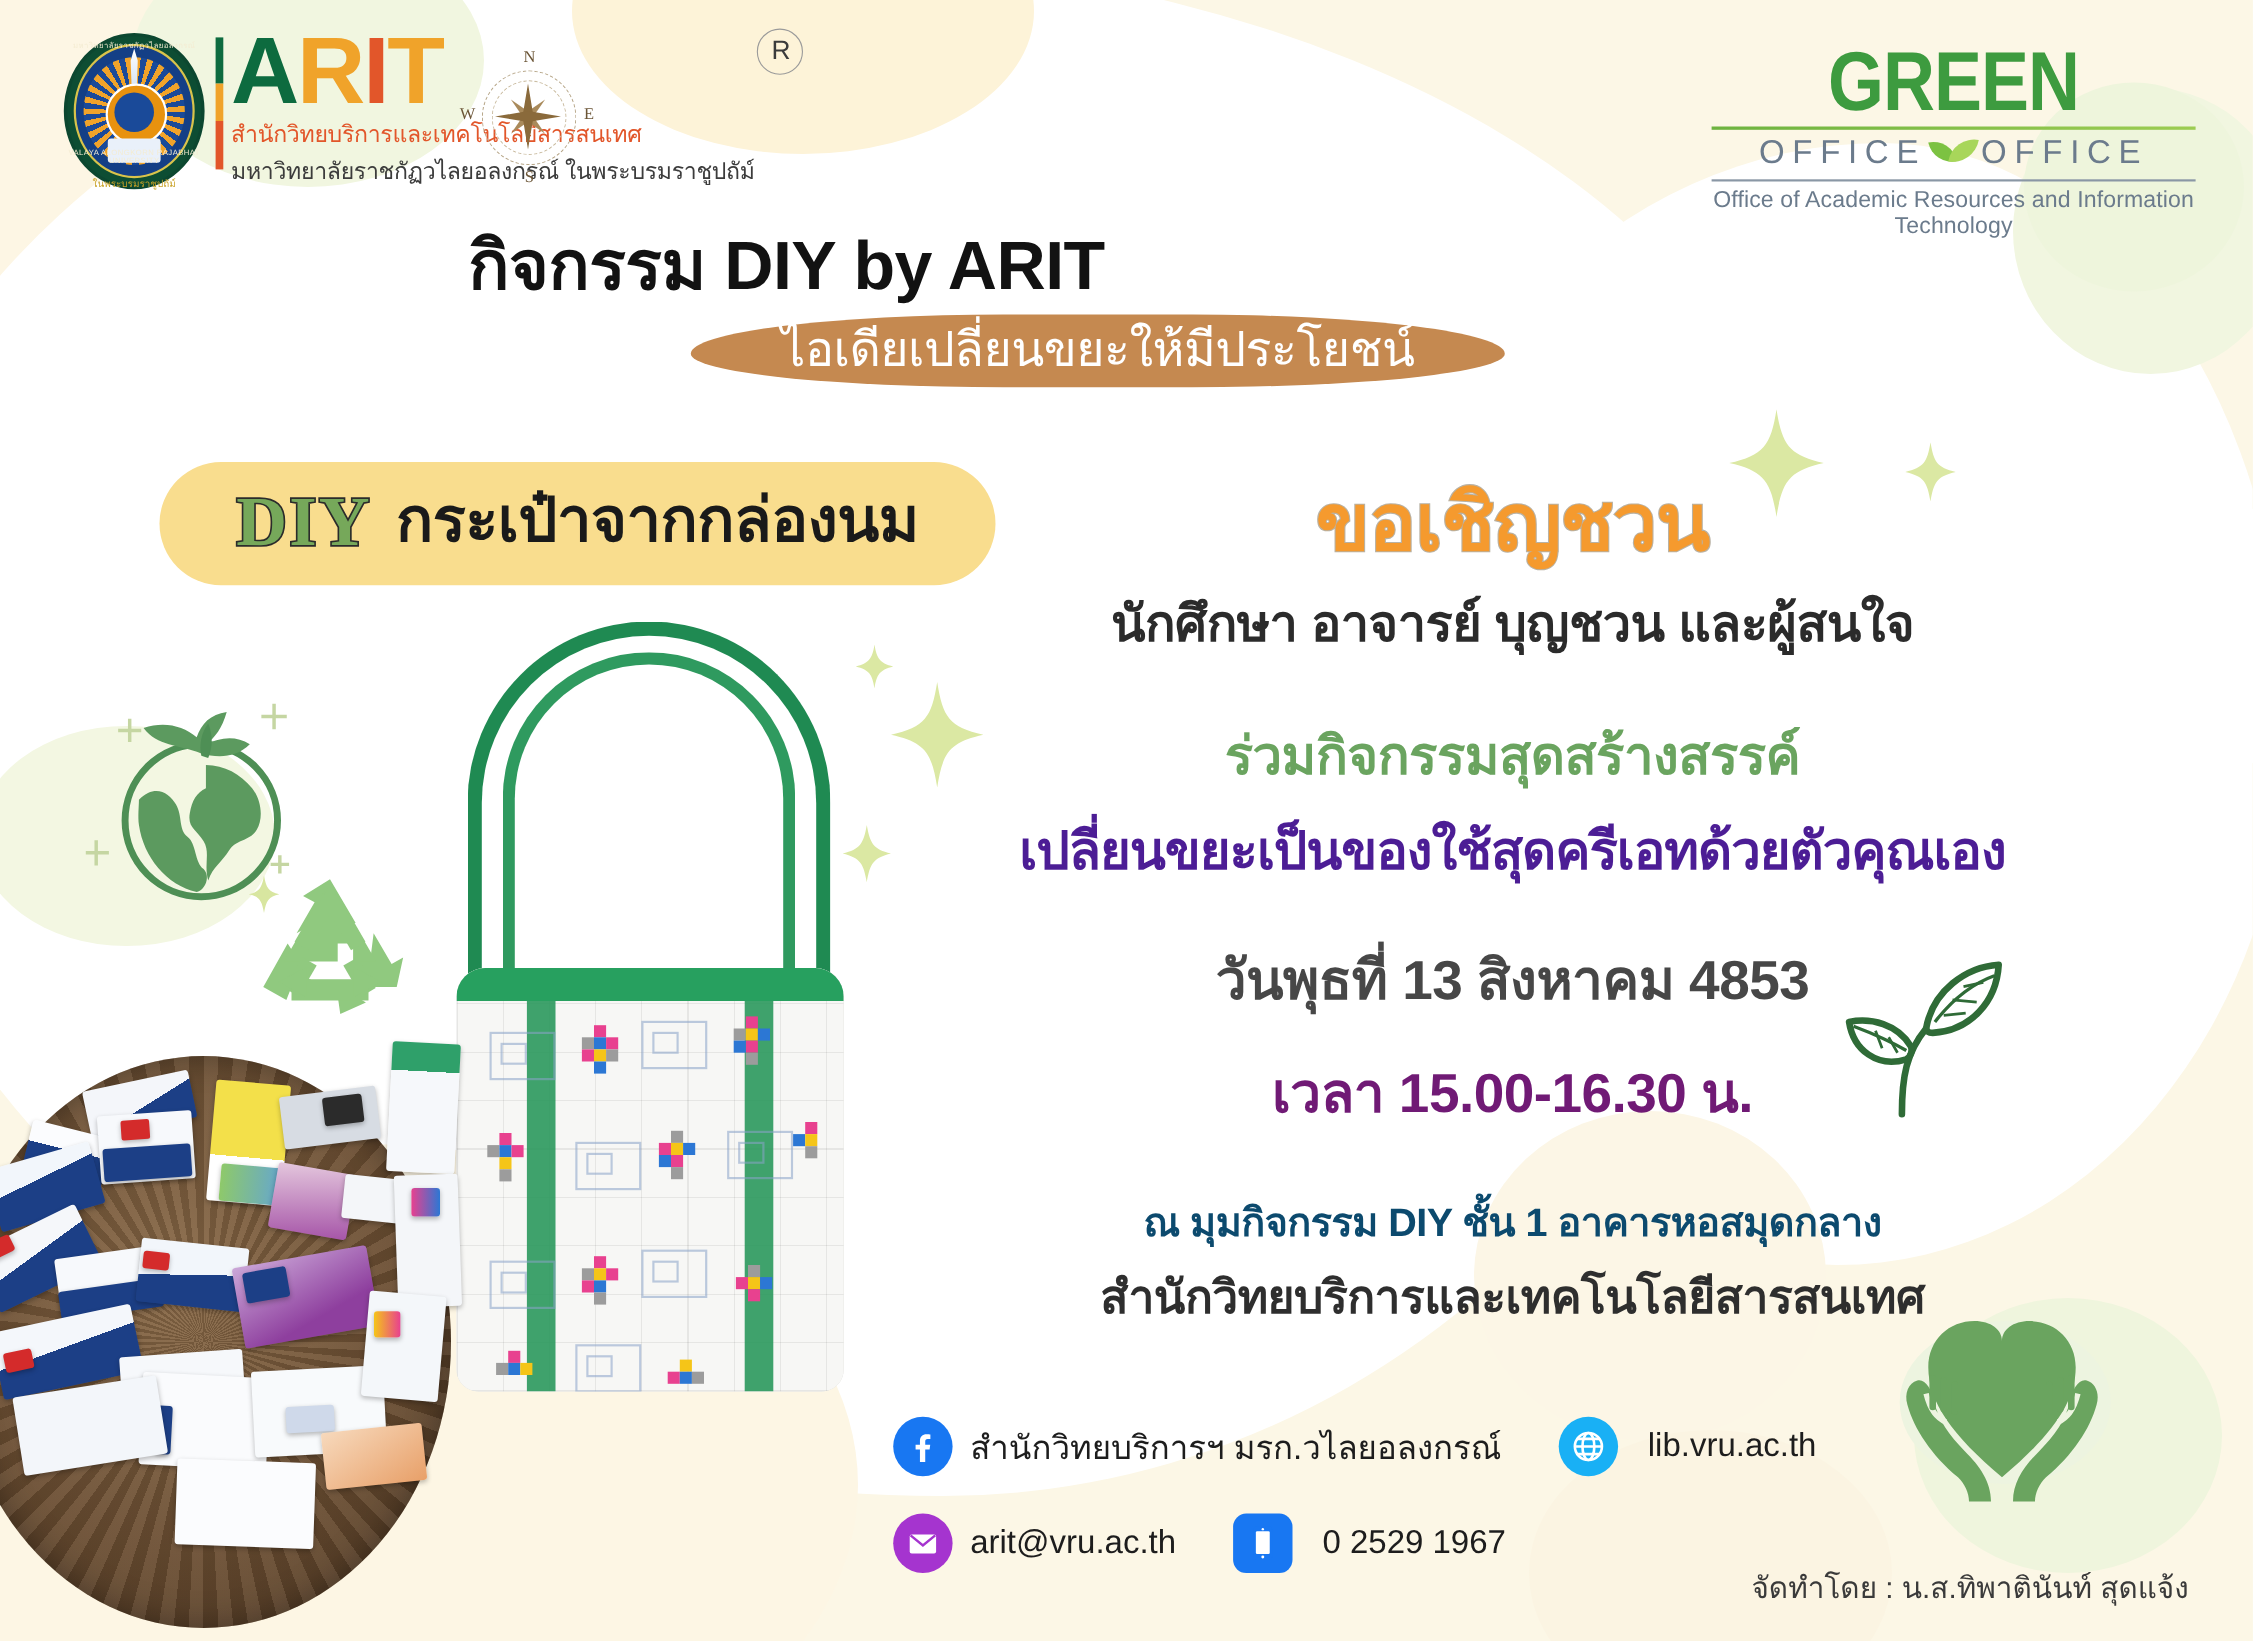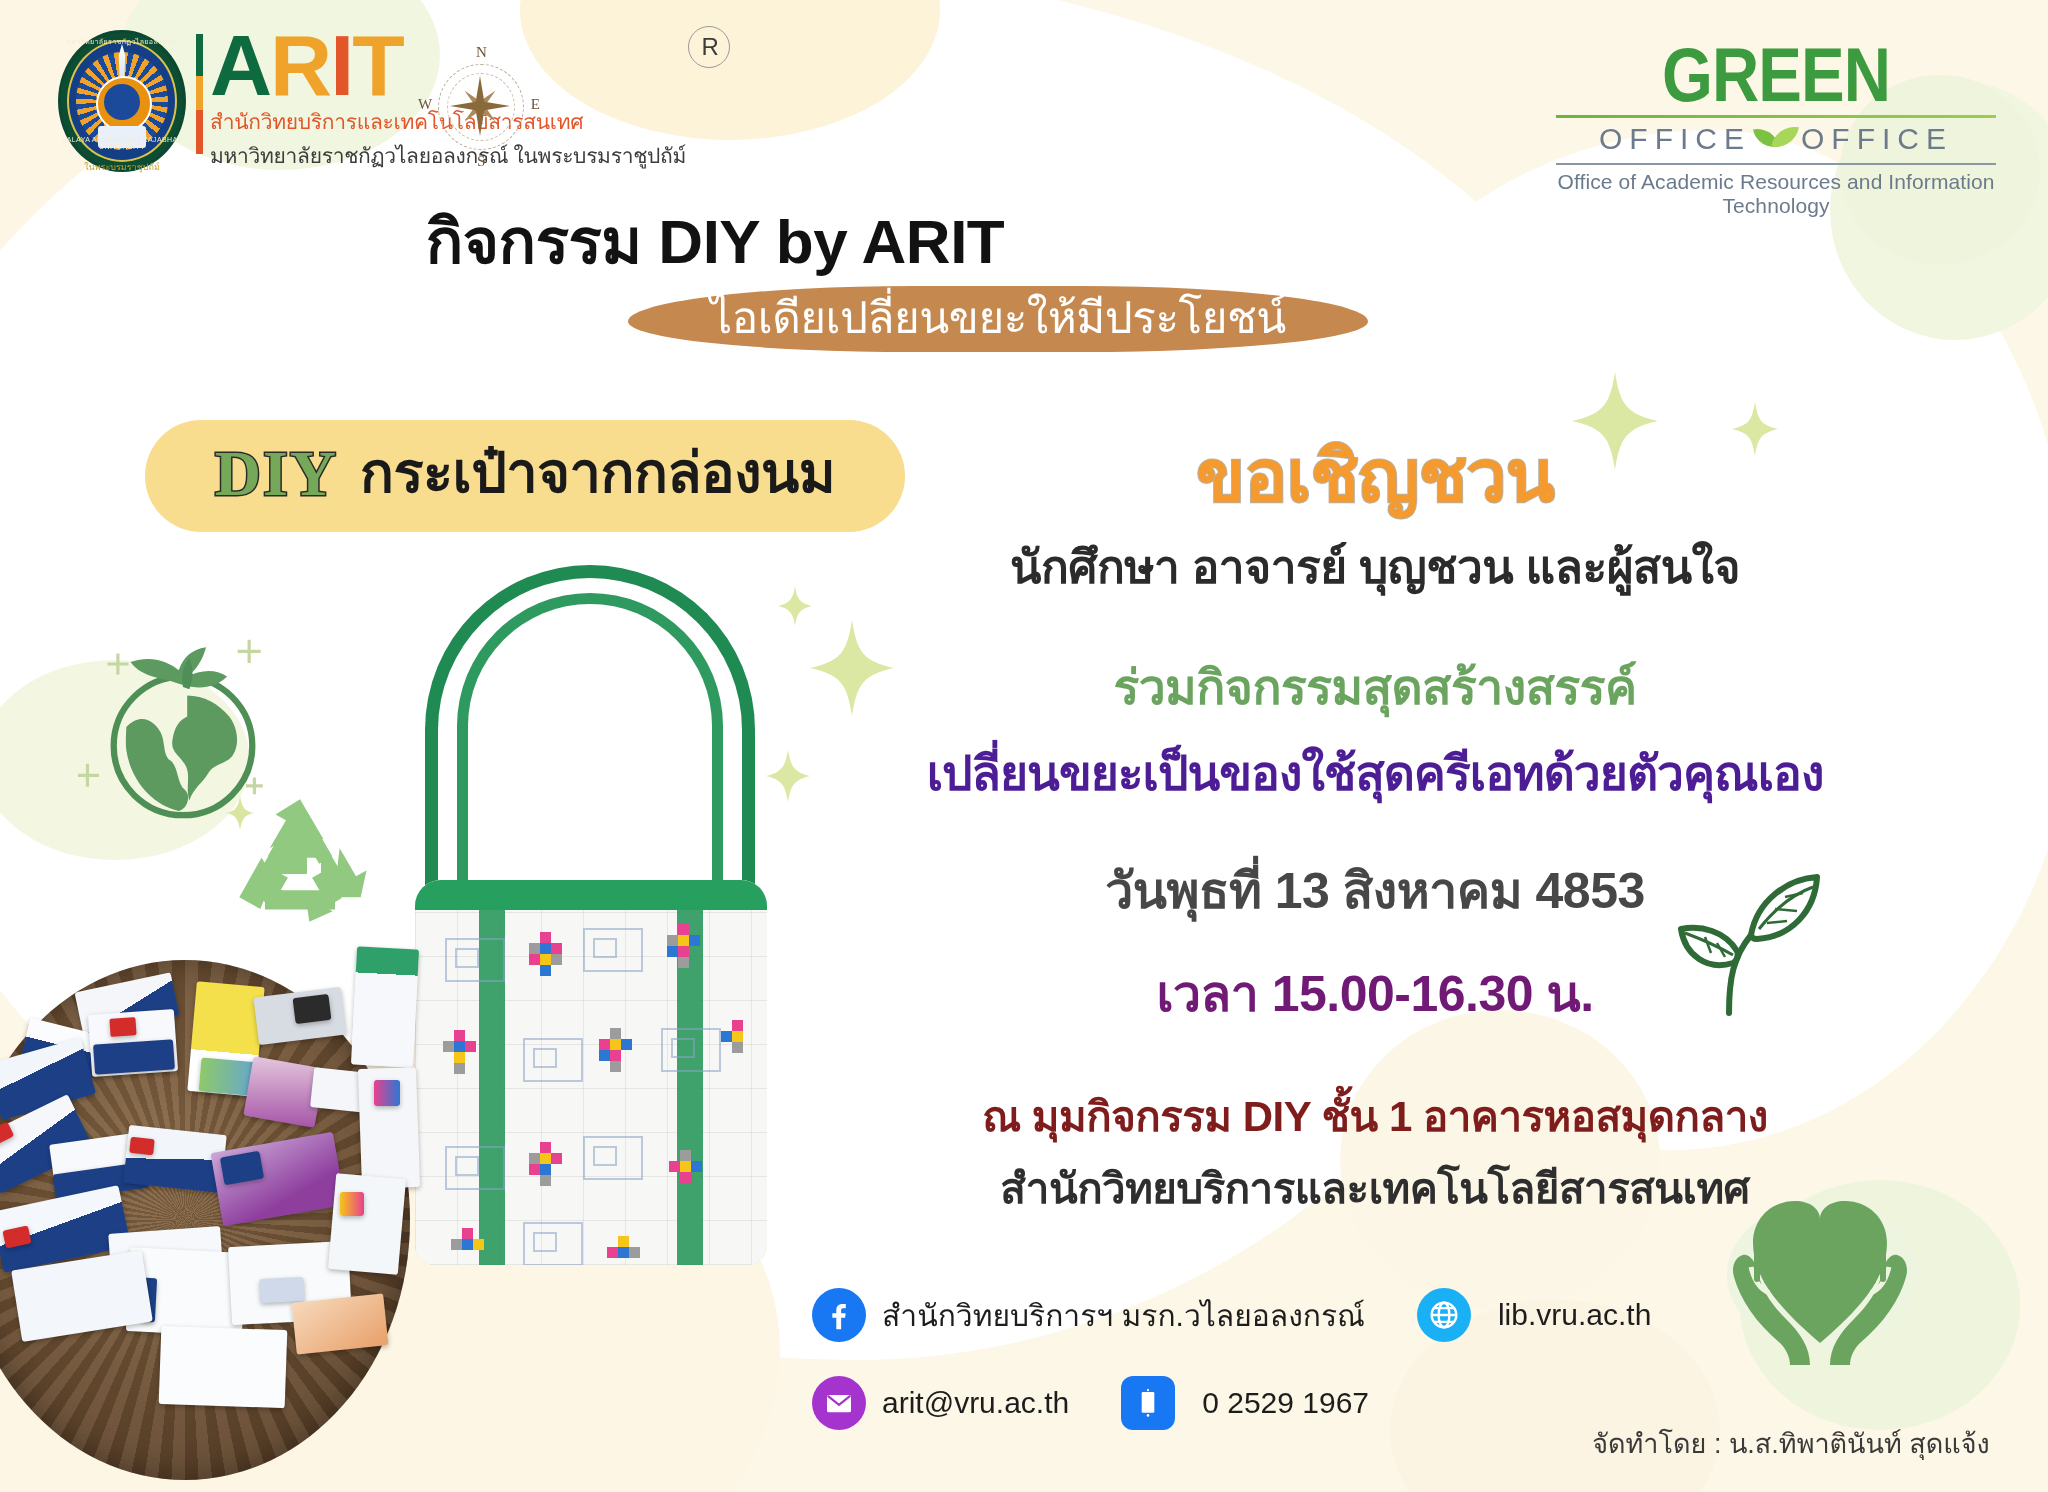--- a/index.html
+++ b/index.html
@@ -244,21 +244,21 @@
   .green-l2{
     font-size:48px;font-weight:bold;color:#4c1d95;margin-top:10px;letter-spacing:-1px;
   }
   .date-l{
     font-size:50px;font-weight:bold;color:#474747;margin-top:40px;letter-spacing:-.5px;
   }
   .time-l{
     font-size:50px;font-weight:bold;color:#701a75;margin-top:24px;letter-spacing:-.5px;
   }
   .venue-l1{
-    font-size:42px;font-weight:bold;color:#7f1d1d;margin-top:50px;letter-spacing:-.5px;
+    font-size:36px;font-weight:bold;color:#0c4a6e;margin-top:50px;letter-spacing:-.5px;
   }
   .venue-l2{
     font-size:42px;font-weight:bold;color:#2e2e2e;margin-top:6px;letter-spacing:-.5px;
   }
 
   
   .contacts{position:absolute;left:812px;top:1288px;width:720px;}
   .crow{display:flex;align-items:center;gap:0;margin-bottom:34px;}
   .citem{display:flex;align-items:center;gap:16px;}
   .citem.second{margin-left:52px;gap:27px;}

